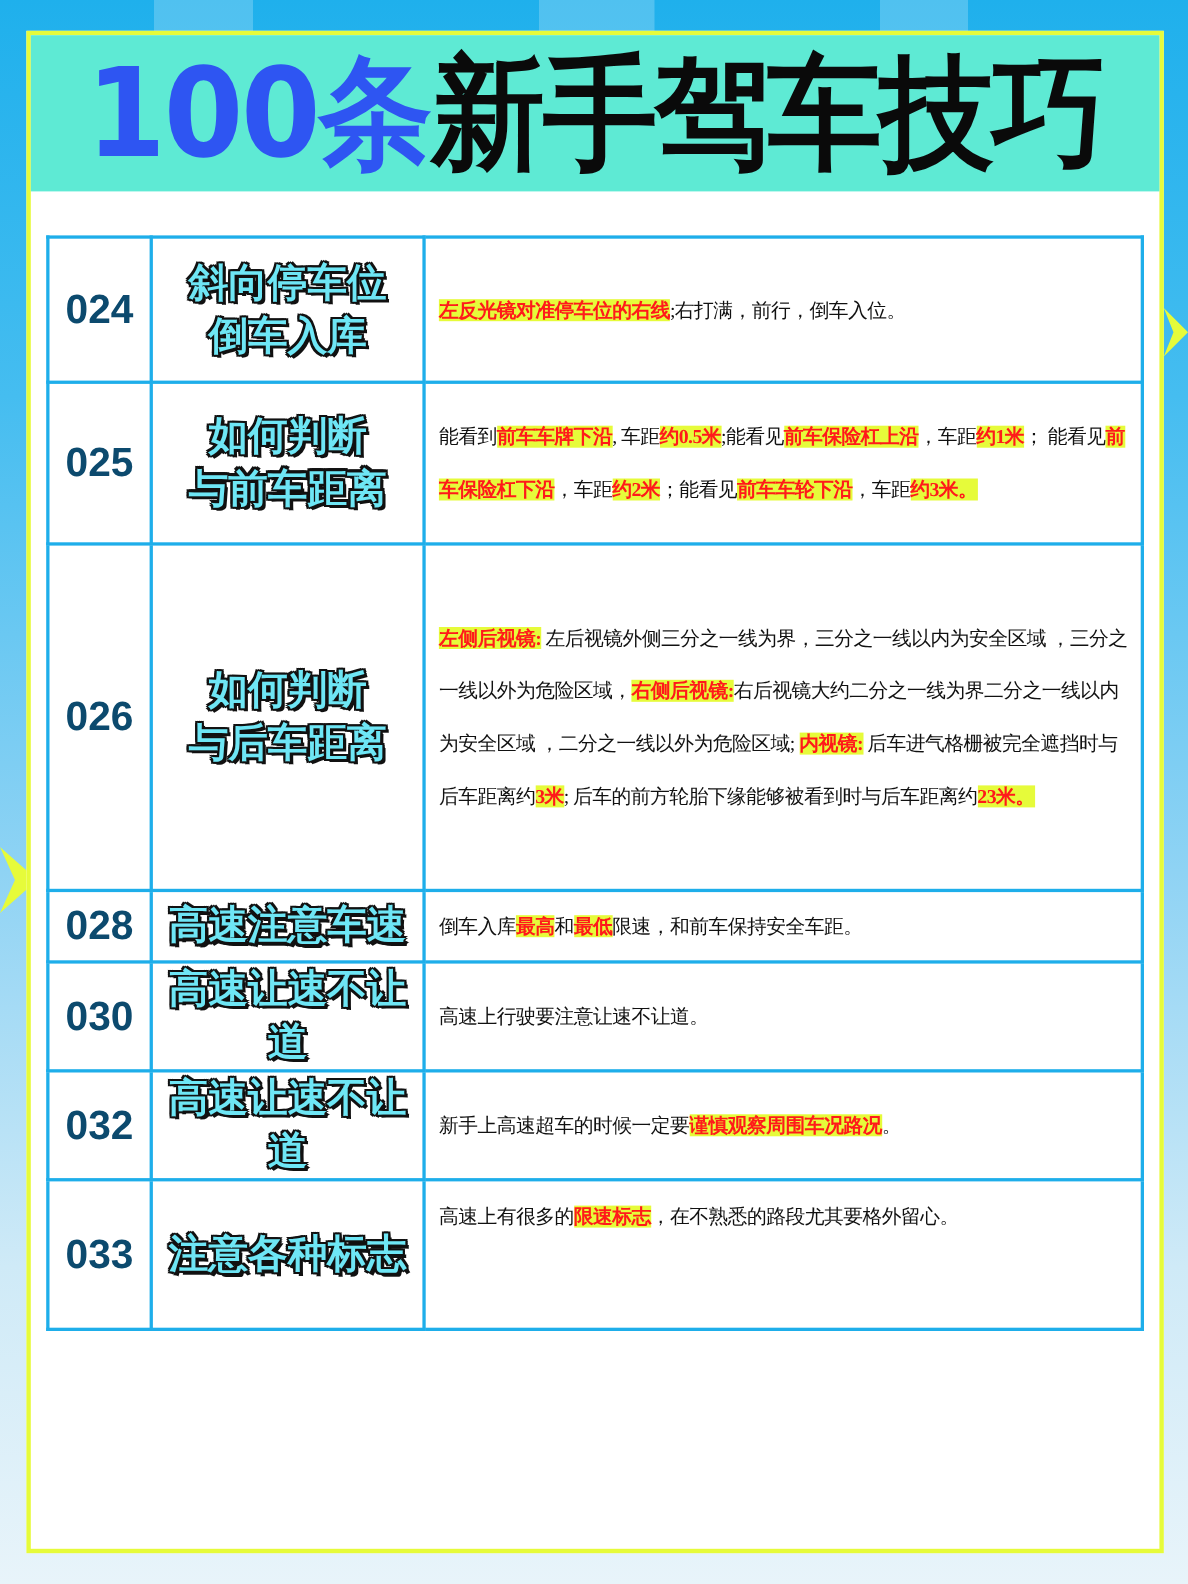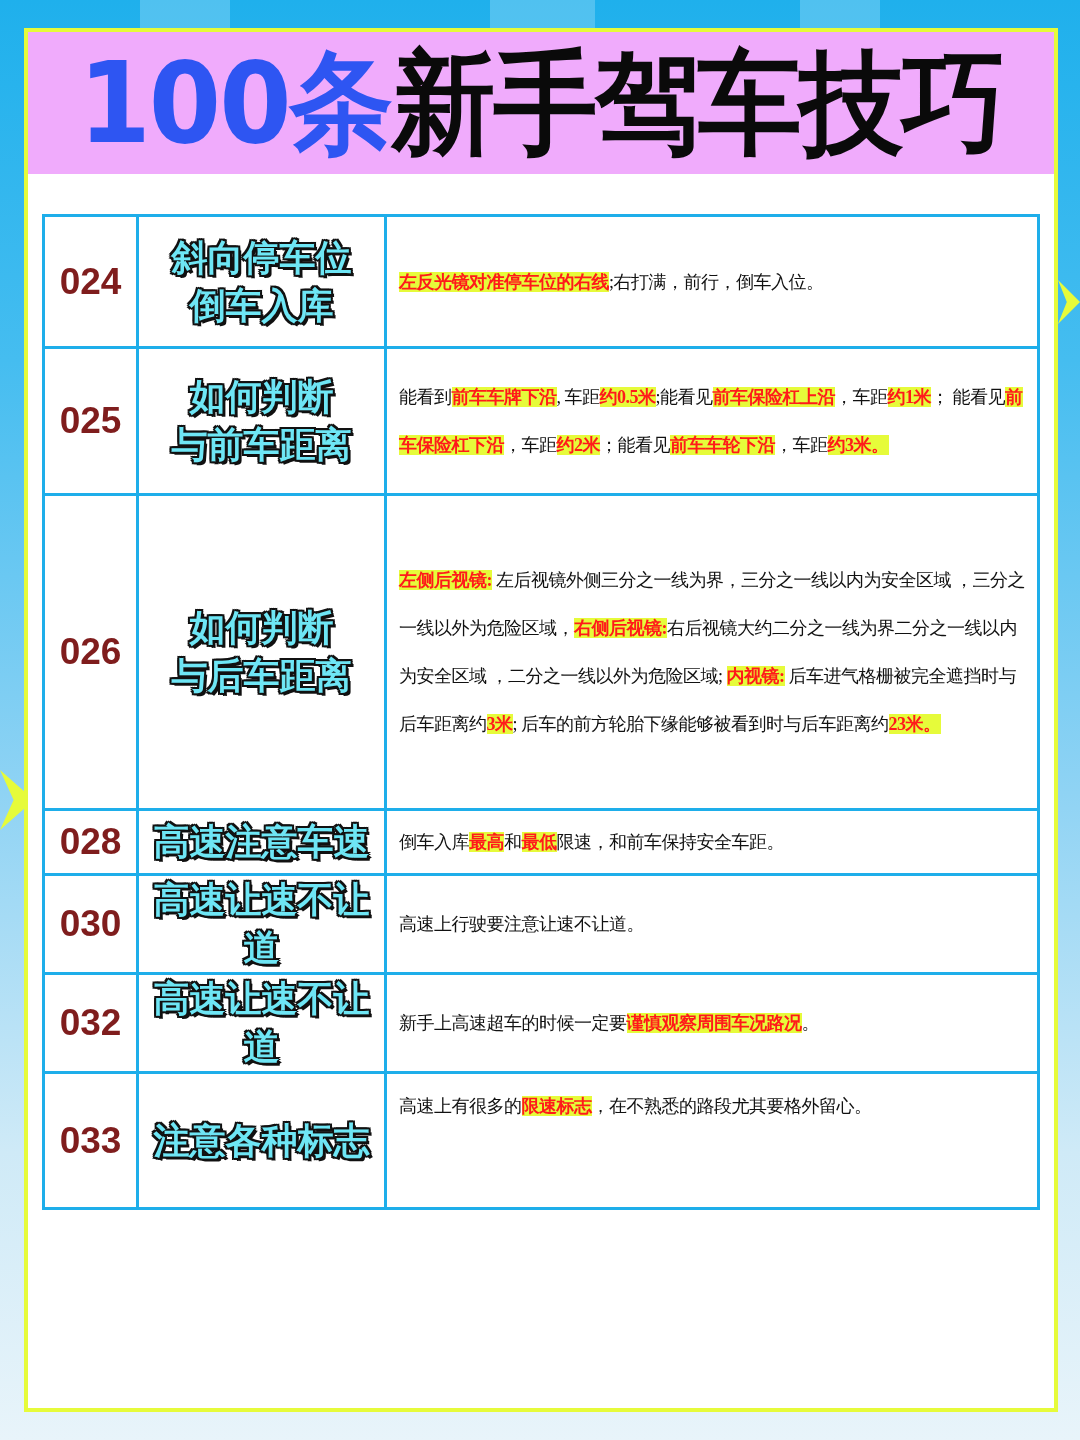--- a/index.html
+++ b/index.html
@@ -11,34 +11,34 @@
   }
   .ray { position: absolute; top: 0; height: 30px; background: rgba(255,255,255,0.22); }
   .sparkle { position: absolute; width: 34px; height: 60px; background: #e6fb3a;
     clip-path: polygon(100% 50%, 0% 0%, 40% 50%, 0% 100%); }
   .card {
     position: absolute; left: 24px; top: 28px; width: 1034px; height: 1384px;
     background: #ffffff; border: 4px solid #e6fb3a;
   }
   .title-band {
     position: absolute; left: 0; top: 0; width: 100%; height: 142px;
-    background: #f0abfc; display: flex; align-items: center; justify-content: center;
+    background: #5eead4; display: flex; align-items: center; justify-content: center;
   }
   .title { font-family: "DejaVu Sans", sans-serif; font-weight: 900; font-size: 104px;
     letter-spacing: -2px; line-height: 1; white-space: nowrap; transform: scaleY(1.08); }
   .title .accent { color: #2e55f2; }
   .title .main { color: #0a0a0a; }
 
   table.tips {
     position: absolute; left: 14px; top: 182px; width: 998px;
     border-collapse: collapse; table-layout: fixed;
   }
   table.tips td { border: 3px solid #1eaeea; vertical-align: middle; }
   td.num { width: 94px; text-align: center; font-family: "Liberation Sans", sans-serif;
-    font-weight: 700; font-size: 37px; color: #7f1d1d; }
+    font-weight: 700; font-size: 37px; color: #0c4a6e; }
   td.topic { width: 248px; text-align: center; }
   .topic-text {
     display: inline-block; font-weight: 900; font-size: 36px; line-height: 48px; color: #6ee6f5;
     text-shadow: 2px 2px 0 #111, -2px -2px 0 #111, 2px -2px 0 #111, -2px 2px 0 #111,
                  0 2px 0 #111, 2px 0 0 #111, 0 -2px 0 #111, -2px 0 0 #111, 3px 3px 0 #111;
   }
   td.desc { padding: 4px 10px 4px 12px; font-size: 18px; line-height: 48px; color: #111;
     font-family: Liberation Serif, serif; letter-spacing: -0.5px; }
   .hl { background: #e6fb3a; color: #ff1a1a; font-weight: 700; }
   .desc-text { display: block; }

